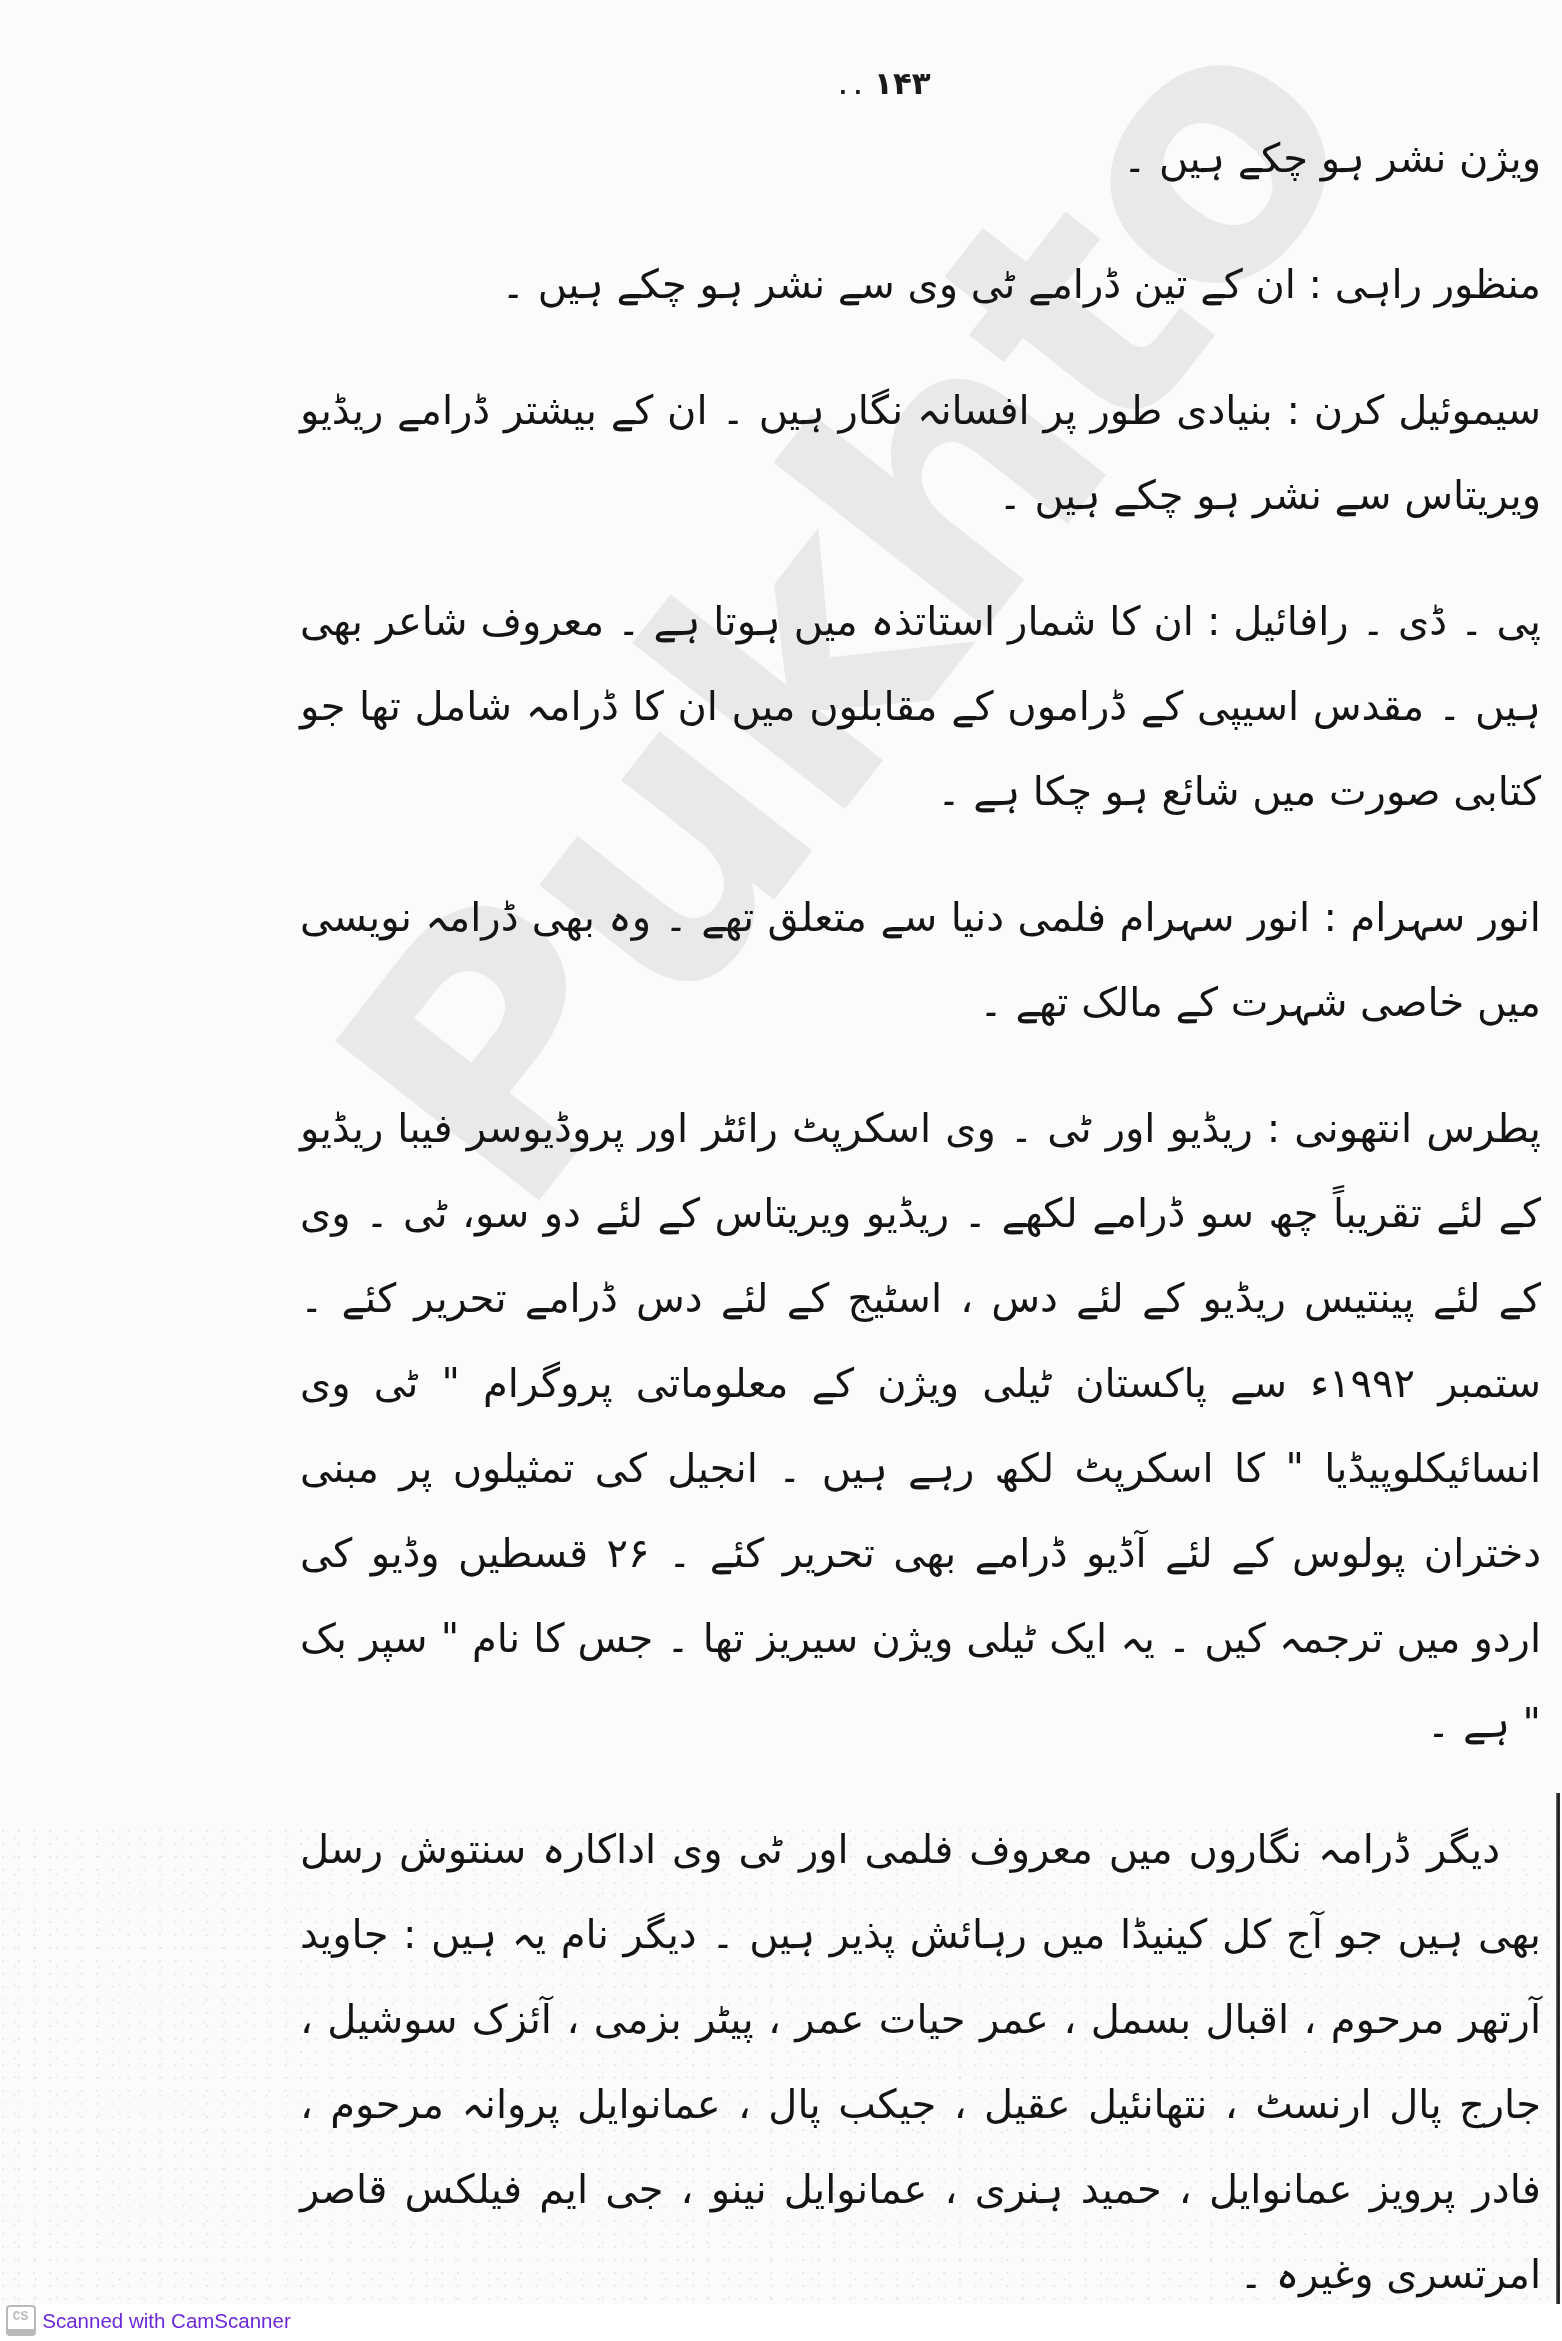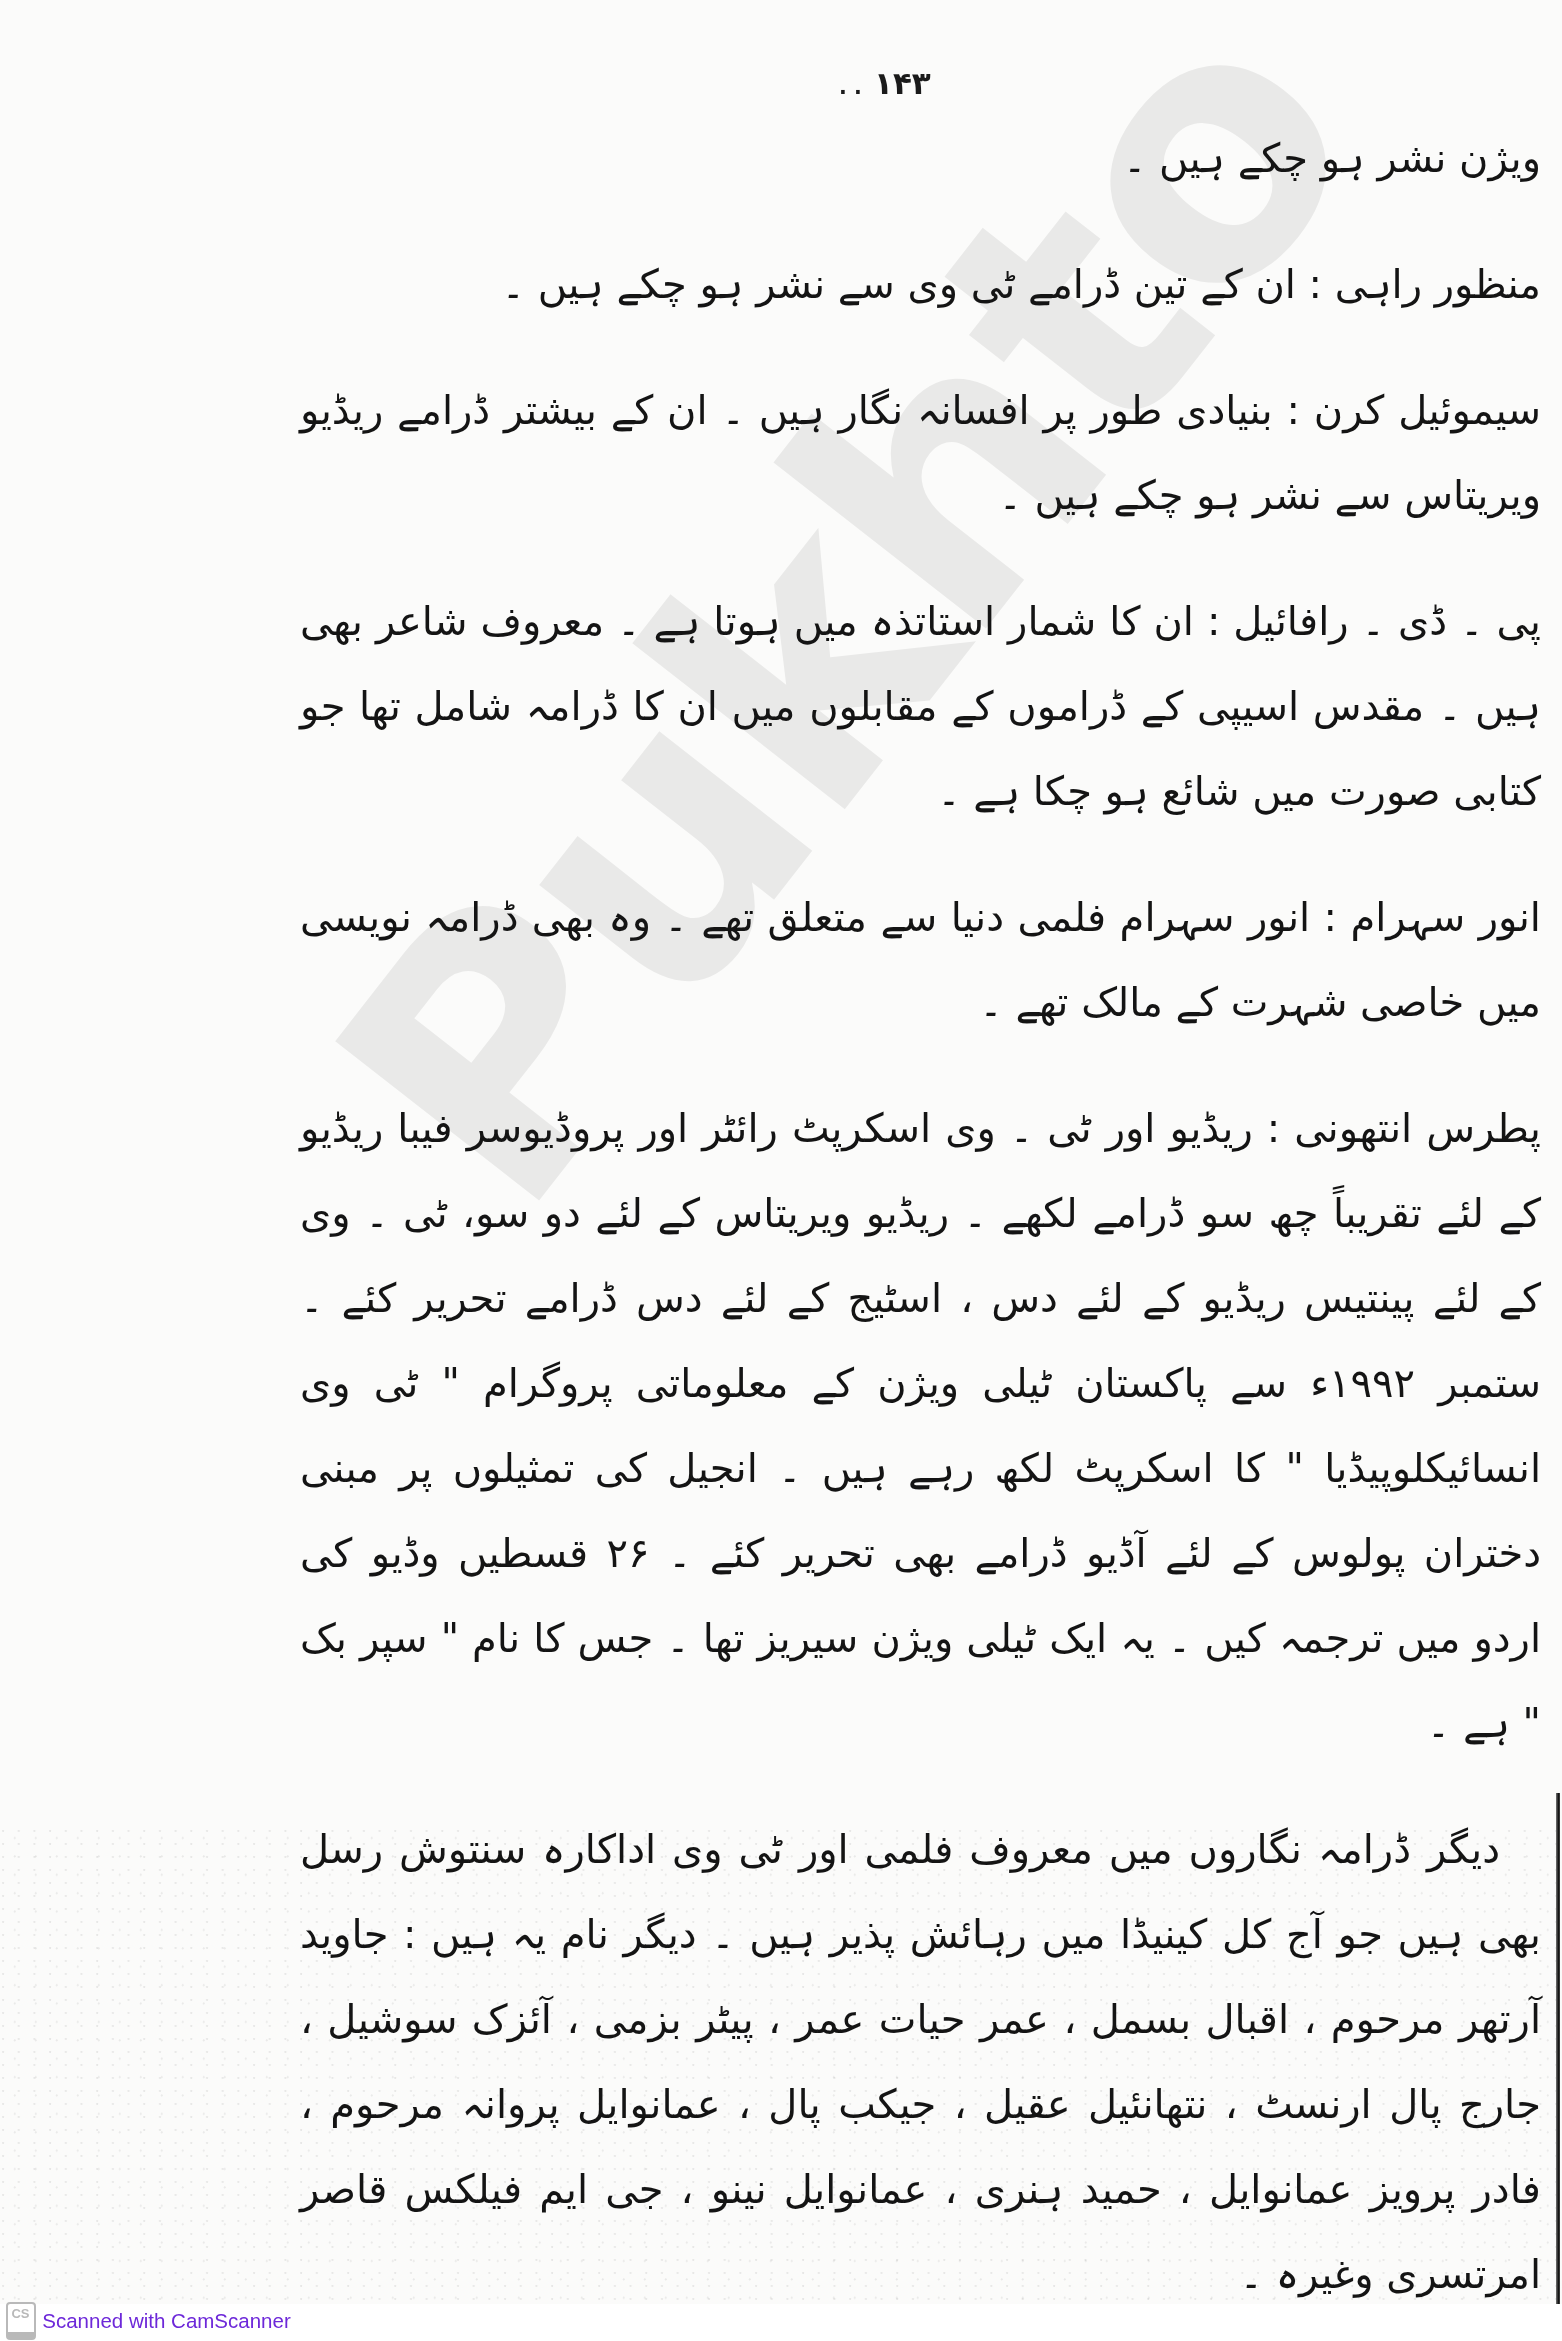--- a/index.html
+++ b/index.html
@@ -57,23 +57,23 @@
     }
     .para { margin: 0; }
     .para + .para { margin-top: 41px; }
     .para.indent { text-indent: 41px; }
     .name { font-weight: normal; }
     .footer {
       position: absolute; left: 5.5px; top: 2303px;
       height: 35px; display: flex; align-items: center; gap: 6.8px;
     }
     .cs-logo {
-      width: 30px; height: 38px; border: 2.7px solid #b9b9b9; border-radius: 4.1px;
+      width: 30px; height: 31px; border: 2.7px solid #b9b9b9; border-radius: 4.1px;
       box-sizing: border-box; position: relative;
-      font-family: Liberation Sans, sans-serif; font-weight: bold; color: #b9b9b9;
+      font-family: Liberation Mono, monospace; font-weight: bold; color: #b9b9b9;
       font-size: 13px; text-align: center; line-height: 20.5px;
     }
     .cs-logo::after {
       content: ""; position: absolute; left: 0; right: 0; bottom: 0; height: 5.5px; background: #b9b9b9;
     }
     .footer-text {
       font-family: "Liberation Sans", sans-serif; font-size: 20.5px; color: #6d28d9;
     }
   </style>
 </head>

